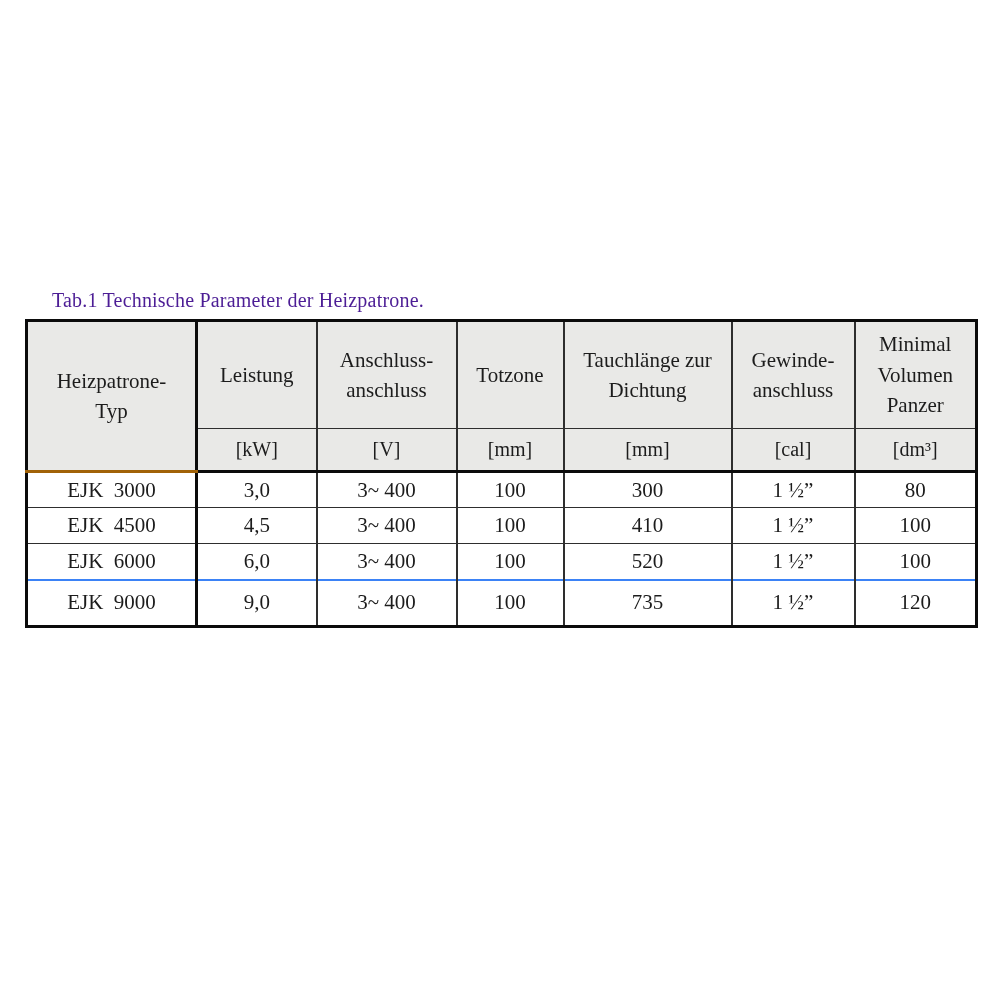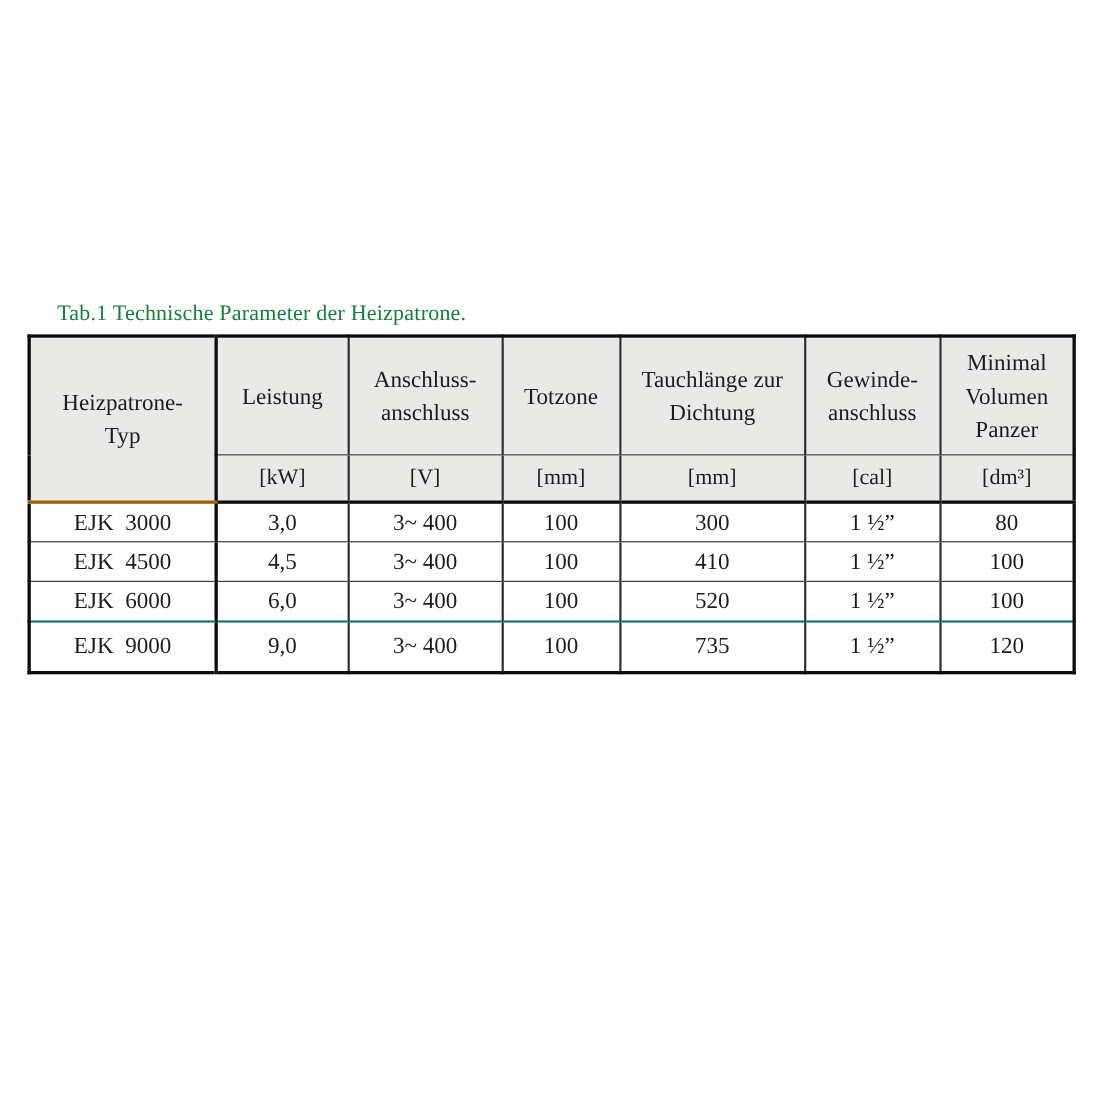--- a/index.html
+++ b/index.html
@@ -16,22 +16,22 @@
   }
   .doc {
     position: absolute;
     left: 25px;
     top: 274px;
     width: 950px;
   }
   .doc-title {
     font-size: 20px;
     font-weight: normal;
-    color: #15803d;
-    margin: 0 0 7px 27px;
+    color: #4c1d95;
+    margin: 15px 0 7px 27px;
     letter-spacing: 0.2px;
   }
   table.param-table {
     border-collapse: collapse;
     table-layout: fixed;
     width: 950px;
     border: 3px solid #0b0b0b;
     background: #ffffff;
   }
   .param-table th, .param-table td {
@@ -57,21 +57,21 @@
     margin-top: 28px;
   }
   tr.main-header-row { height: 108px; }
   tr.units-row { height: 43px; }
   tr.units-row th { font-size: 20px; text-align: center; }
   tr.units-row th { border-bottom: 3px solid #0b0b0b; }
   th.typ-cell { border-right: 3px solid #0b0b0b; border-bottom: 3px solid #a16207; }
   td.typ-col { border-right: 3px solid #0b0b0b; }
   tr.data-row { height: 36px; }
   tr.data-row-last { height: 47px; }
-  tr.data-row-last td { border-top: 2px solid #0f766e; }
+  tr.data-row-last td { border-top: 2px solid #3b82f6; }
 </style>
 </head>
 <body>
 
 <div class="doc">
   <p class="doc-title">Tab.1 Technische Parameter der Heizpatrone.</p>
 
   <table class="param-table">
     <colgroup>
       <col style="width:170px">

